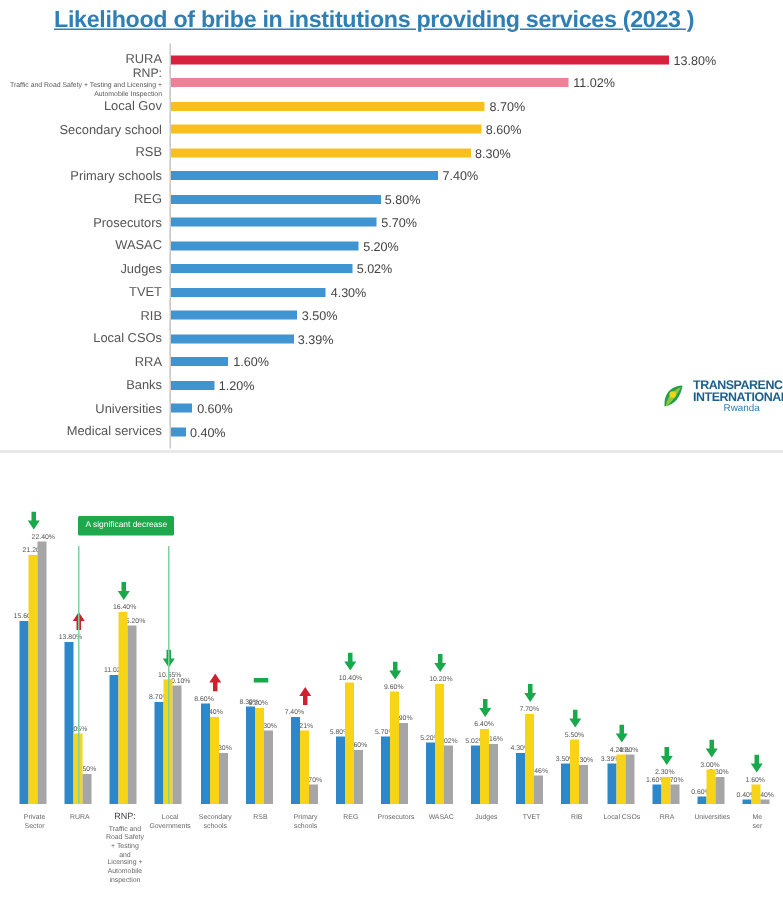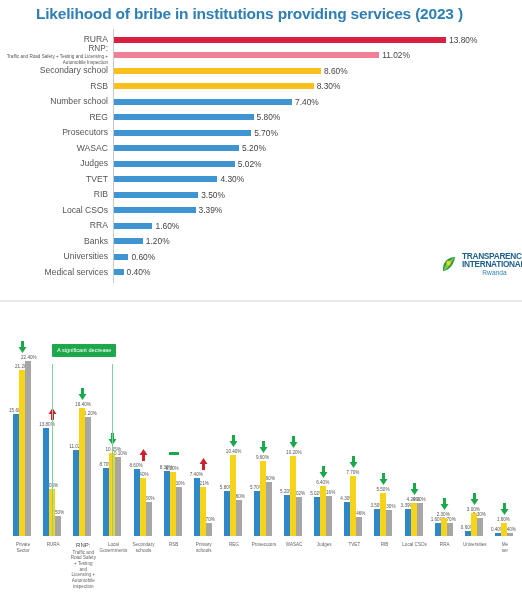--- a/index.html
+++ b/index.html
@@ -8,21 +8,21 @@
     background:#ffffff;
     font-family:"Liberation Sans", sans-serif;
     -webkit-font-smoothing:antialiased;
   }
   .slide{position:relative;width:522px;background:#fff;}
   .slide1{height:300px;border-bottom:2px solid #e9e9e9;}
   .slide2{height:306px;}
 
   
   .title{
-    color:#2f7fb5;font-weight:bold;letter-spacing:-0.2px;
+    color:#2f7fb5;font-weight:bold;letter-spacing:-0.2px;text-decoration:underline;
   }
   .title1{position:absolute;left:36px;top:5px;font-size:15.5px;}
   .title2{position:absolute;left:42px;top:14px;font-size:15px;}
 
   
   .c1{position:absolute;left:0;top:32px;width:522px;height:250px;}
   .c1row{position:relative;height:15.5px;display:flex;align-items:center;}
   .c1lab{
     width:113px;text-align:right;font-size:8.6px;color:#555;
     padding-right:5px;box-sizing:border-box;line-height:1.05;
@@ -92,37 +92,45 @@
       </div>
       <div class="c1row">
         <div class="c1lab small">RNP:<span class="sub">Traffic and Road Safety + Testing and Licensing + Automobile Inspection</span></div>
         <div class="c1plot">
           <div class="c1axis"></div>
           <div class="c1bar" style="width: 64.8235%; background: rgb(240, 128, 149);"></div>
           <div class="c1val" style="left: calc(64.8235% + 4px);">11.02%</div>
         </div>
       </div>
       <div class="c1row">
+        <div class="c1lab">Local Gov</div>
+        <div class="c1plot">
+          <div class="c1axis"></div>
+          <div class="c1bar" style="width: 51.1765%; background: rgb(249, 191, 28);"></div>
+          <div class="c1val" style="left: calc(51.1765% + 4px);">8.70%</div>
+        </div>
+      </div>
+      <div class="c1row">
         <div class="c1lab">Secondary school</div>
         <div class="c1plot">
           <div class="c1axis"></div>
           <div class="c1bar" style="width: 50.5882%; background: rgb(249, 191, 28);"></div>
           <div class="c1val" style="left: calc(50.5882% + 4px);">8.60%</div>
         </div>
       </div>
       <div class="c1row">
         <div class="c1lab">RSB</div>
         <div class="c1plot">
           <div class="c1axis"></div>
           <div class="c1bar" style="width: 48.8235%; background: rgb(249, 191, 28);"></div>
           <div class="c1val" style="left: calc(48.8235% + 4px);">8.30%</div>
         </div>
       </div>
       <div class="c1row">
-        <div class="c1lab">Number school</div>
+        <div class="c1lab">Primary schools</div>
         <div class="c1plot">
           <div class="c1axis"></div>
           <div class="c1bar" style="width: 43.5294%; background: rgb(63, 149, 210);"></div>
           <div class="c1val" style="left: calc(43.5294% + 4px);">7.40%</div>
         </div>
       </div>
       <div class="c1row">
         <div class="c1lab">REG</div>
         <div class="c1plot">
           <div class="c1axis"></div>

